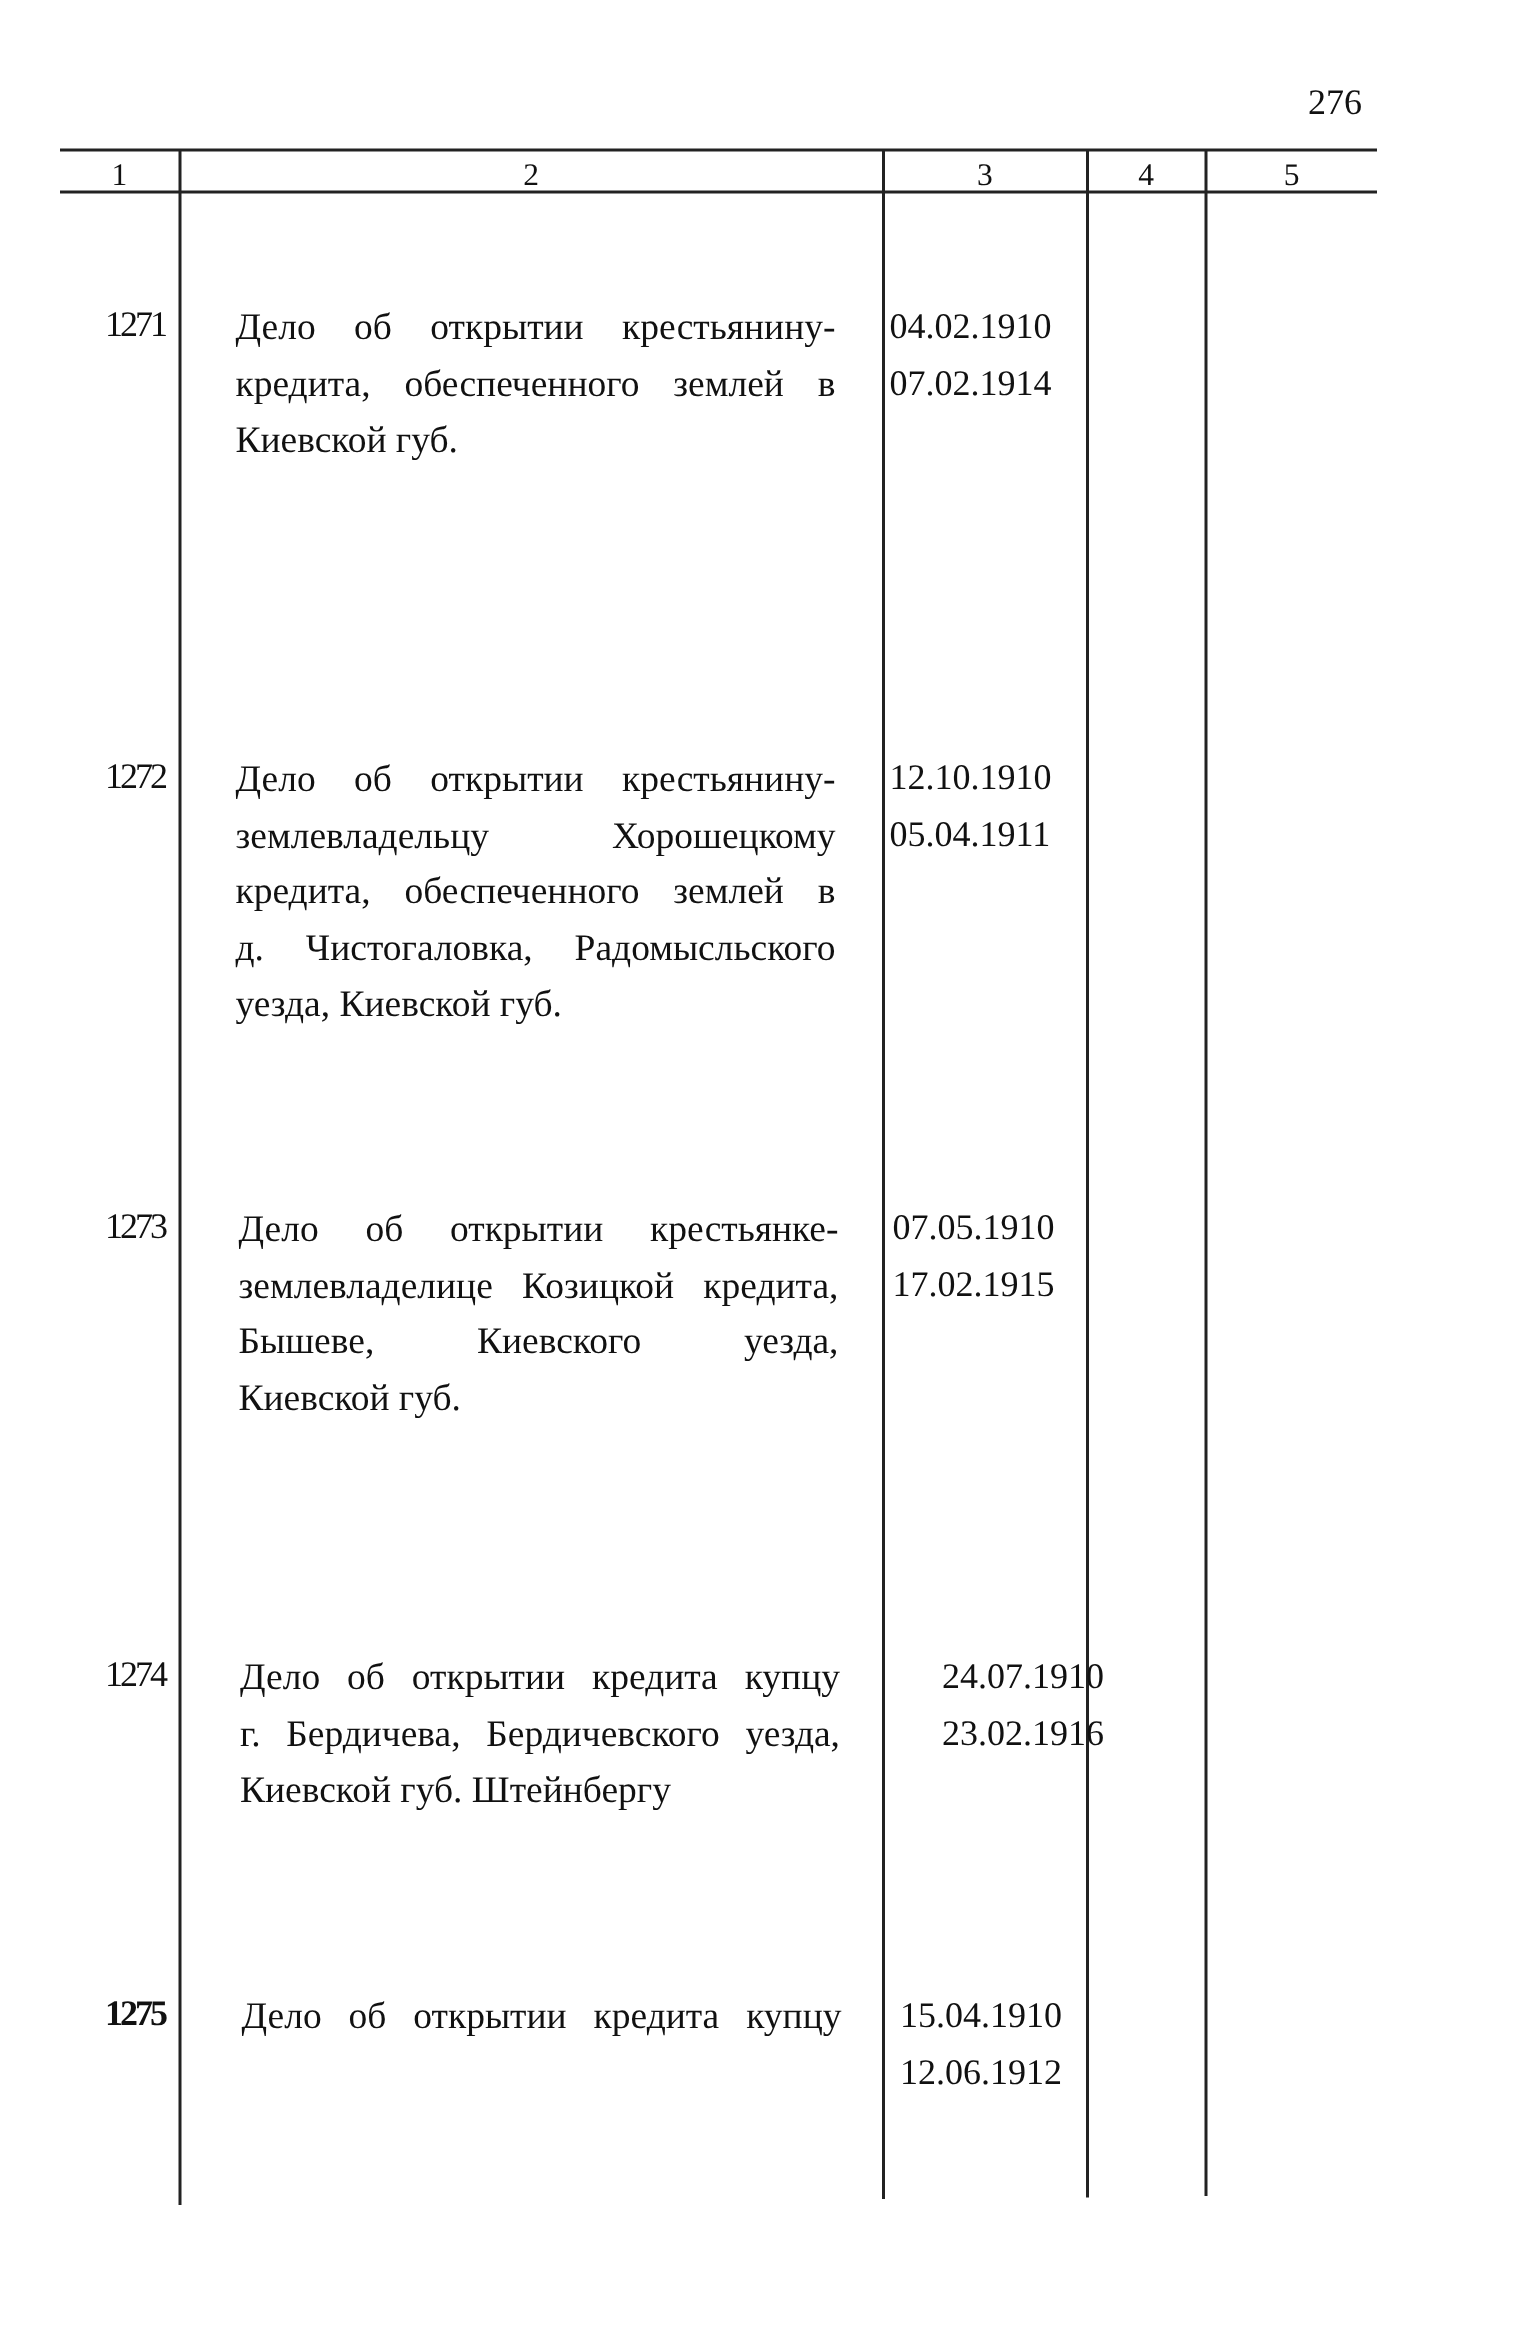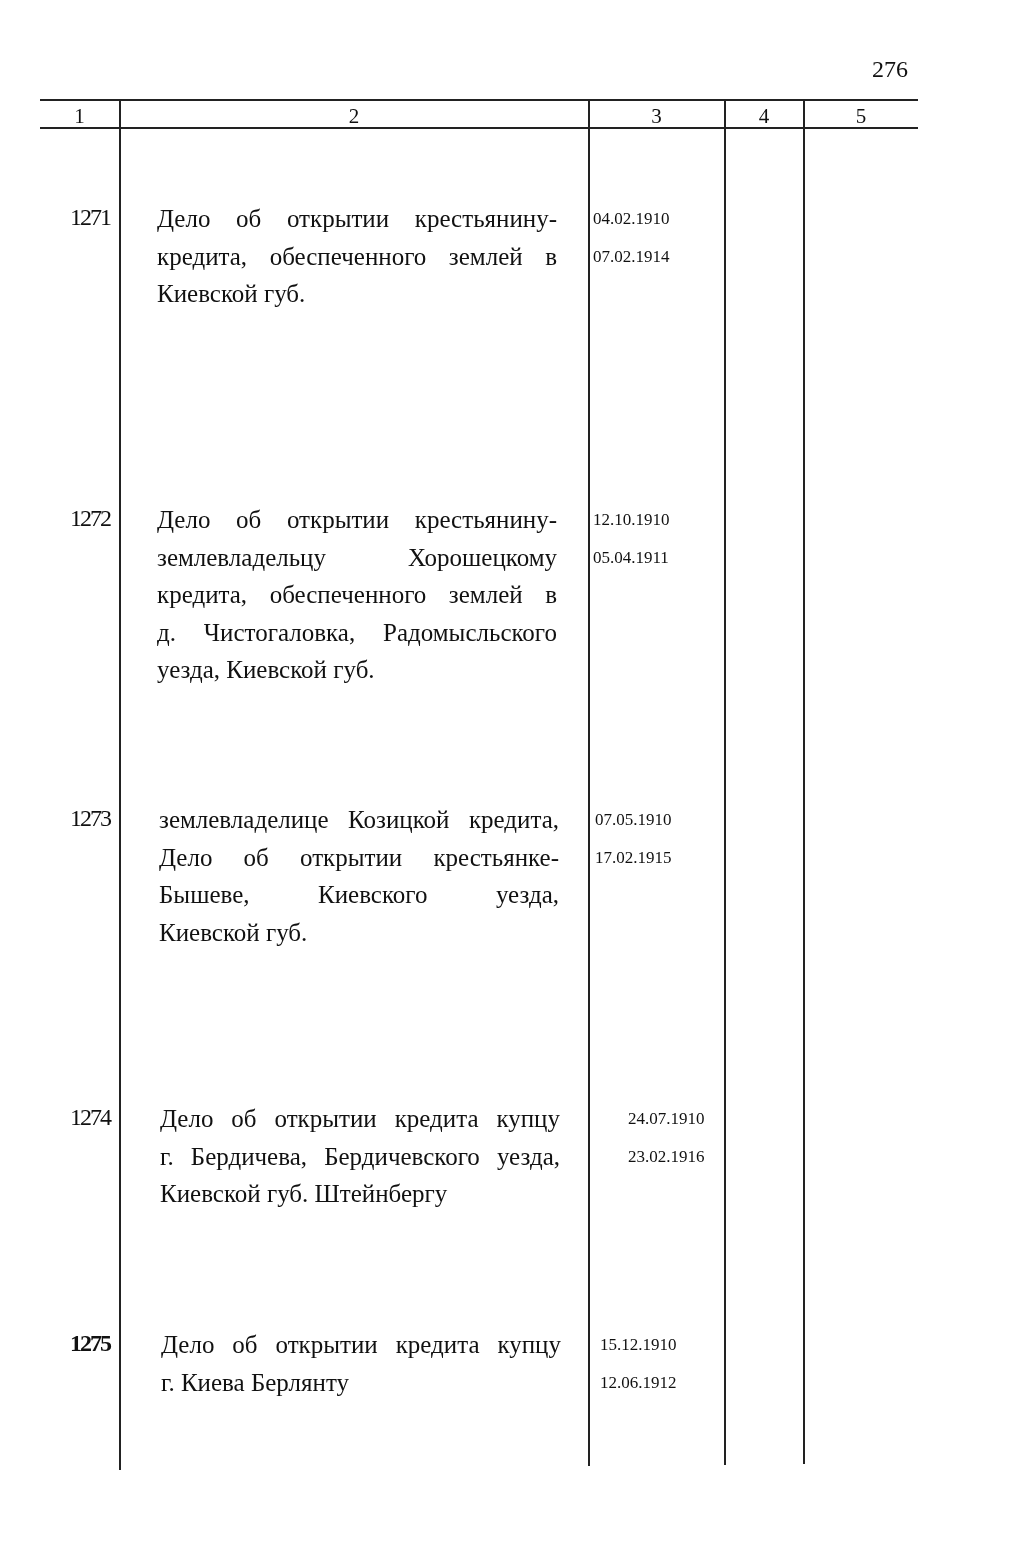--- a/index.html
+++ b/index.html
@@ -7,21 +7,21 @@
          font-family: "Liberation Serif", "DejaVu Serif", serif; color: #111; }
   .page-number { position: absolute; top: 56px; left: 872px; font-size: 24px; }
   .hline { position: absolute; left: 40px; width: 878px; height: 2px; background: #222; }
   .vline { position: absolute; width: 1.5px; background: #222; }
   .colhdr { position: absolute; top: 104px; font-size: 21px; text-align: center; }
   .row { position: absolute; left: 0; width: 1024px; }
   .num { position: absolute; left: 70px; font-size: 24px; letter-spacing: -2px; }
   .desc { position: absolute; left: 157px; width: 400px; font-size: 25px; line-height: 37.5px; text-align: justify; }
   .desc span { display: block; text-align-last: justify; }
   .desc span.last { text-align-last: left; }
-  .dates { position: absolute; left: 593px; font-size: 17px; line-height: 37.5px; }
+  .dates { position: absolute; left: 593px; font-size: 24px; line-height: 37.5px; }
   .dates span { display: block; }
 </style>
 </head>
 <body>
 
 <div>
   <div class="page-number">276</div>
 
   <div>
     <div class="hline" style="top:99px;"></div>
@@ -64,22 +64,22 @@
       </div>
       <div class="dates">
         <span>12.10.1910</span>
         <span>05.04.1911</span>
       </div>
     </div>
 
     <div class="row" style="top:801px;">
       <div class="num" style="top:4px;">1273</div>
       <div class="desc" style="left:159px;">
+        <span>Дело об открытии крестьянке-</span>
         <span>землевладелице Козицкой кредита,</span>
-        <span>Дело об открытии крестьянке-</span>
         <span>Бышеве, Киевского уезда,</span>
         <span class="last">Киевской губ.</span>
       </div>
       <div class="dates" style="left:595px;">
         <span>07.05.1910</span>
         <span>17.02.1915</span>
       </div>
     </div>
 
     <div class="row" style="top:1100px;">
@@ -92,21 +92,20 @@
       <div class="dates" style="left:628px;font-family:Liberation Serif, serif;">
         <span>24.07.1910</span>
         <span>23.02.1916</span>
       </div>
     </div>
 
     <div class="row" style="top:1326px;">
       <div class="num" style="top:4px;font-weight:bold;">1275</div>
       <div class="desc" style="left:161px;">
         <span>Дело об открытии кредита купцу</span>
-        <span class="last">г. Киева Берлянту</span>
       </div>
       <div class="dates" style="left:600px;">
-        <span>15.12.1910</span>
+        <span>15.04.1910</span>
         <span>12.06.1912</span>
       </div>
     </div>
   </div>
 </div>
 
 </body></html>

